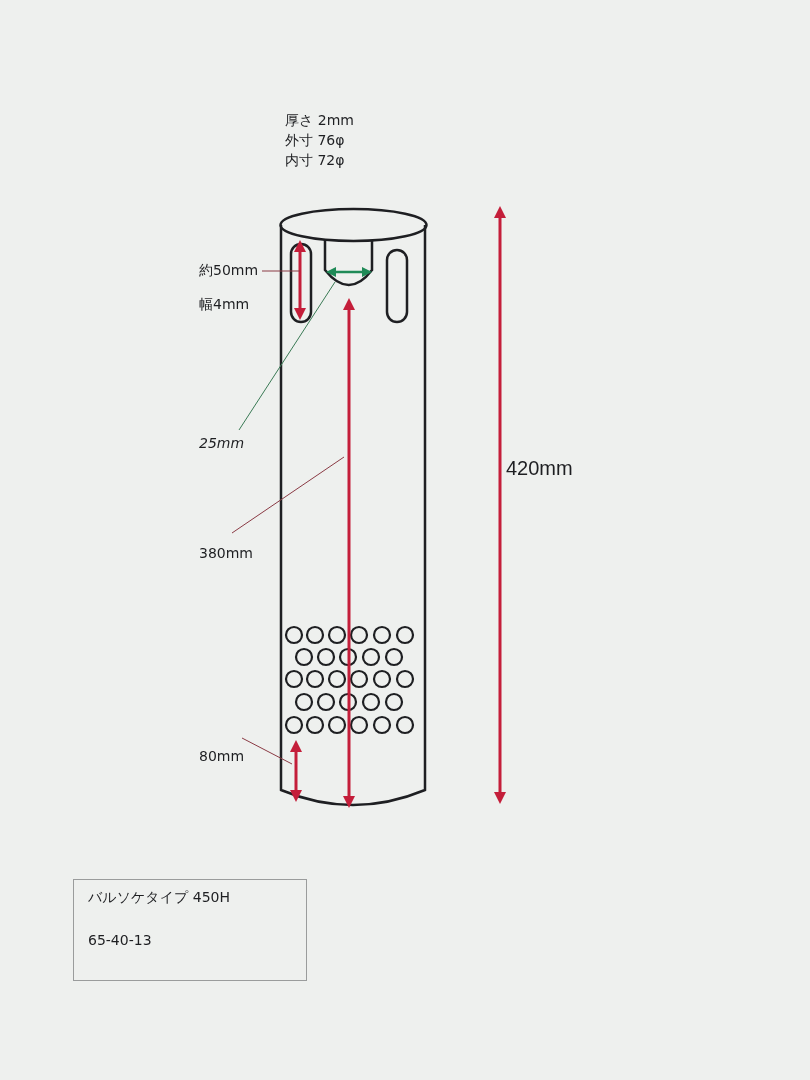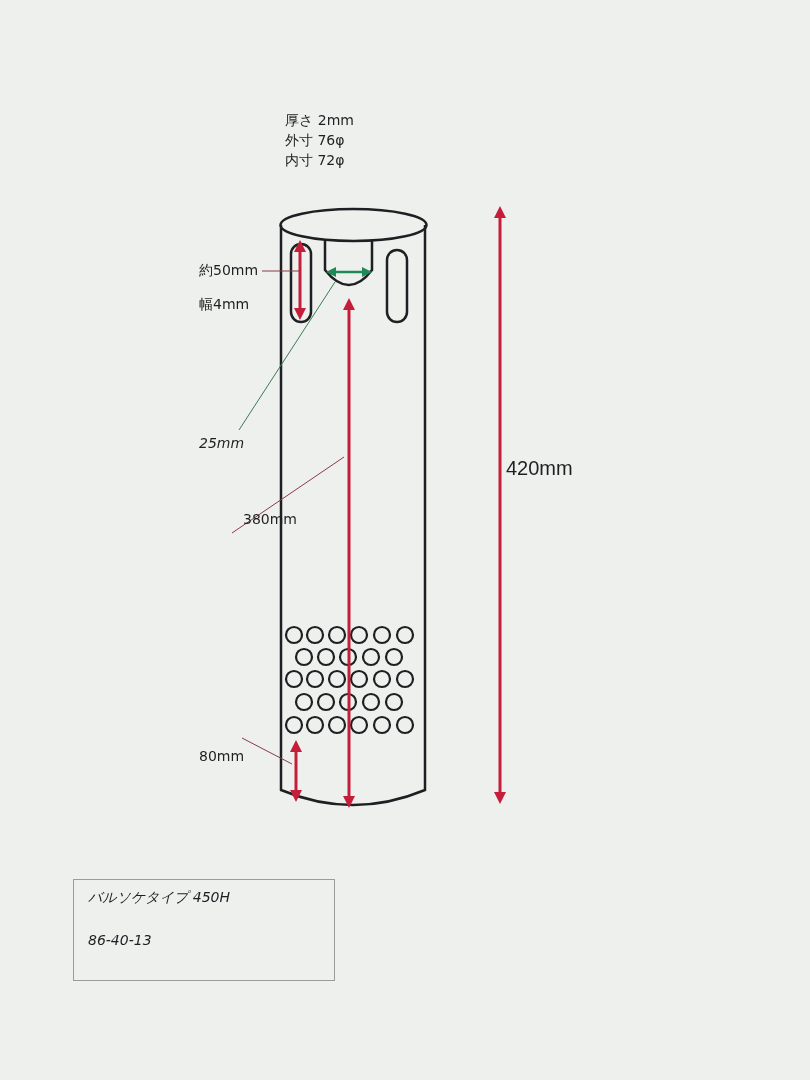--- a/index.html
+++ b/index.html
@@ -8,22 +8,22 @@
       background: #eef0ee;
       font-family: "DejaVu Sans", sans-serif;
       color: #1e1f22;
     }
     .txt { position: absolute; white-space: nowrap; }
     .spec { font-size: 14px; line-height: 20px; margin-left: 8px; }
     .lbl { font-size: 14px; }
     .big { font-size: 20px; font-family: "Liberation Sans", sans-serif; }
     svg.draw { position: absolute; left: 0; top: 0; }
     .box {
-      position: absolute; left: 73px; top: 879px; width: 262px; height: 102px;
-      border: 1px solid #9a9c9c; box-sizing: border-box; font-style: italic;
+      position: absolute; left: 73px; top: 879px; width: 234px; height: 102px;
+      border: 1px solid #9a9c9c; box-sizing: border-box;
     }
     .box .t1 { position: absolute; left: 14px; top: 9px; font-size: 14px; }
     .box .t2 { position: absolute; left: 14px; top: 52px; font-size: 14px; }
   </style>
 </head>
 <body>
 
 <div class="txt spec" style="left:277px; top:110px;">
   <div>厚さ  2mm</div>
   <div>外寸  76φ</div>
@@ -89,20 +89,20 @@
 
   <line x1="262" y1="271" x2="300" y2="271" stroke="#8a3a44" stroke-width="1"></line>
   <line x1="239" y1="430" x2="335" y2="282" stroke="#3a7a55" stroke-width="1"></line>
   <line x1="232" y1="533" x2="344" y2="457" stroke="#8a3a44" stroke-width="1"></line>
   <line x1="242" y1="738" x2="292" y2="764" stroke="#8a3a44" stroke-width="1"></line>
 </svg>
 
 <div class="txt lbl" style="left:199px; top:262px;">約50mm</div>
 <div class="txt lbl" style="left:199px; top:296px;">幅4mm</div>
 <div class="txt lbl" style="left:199px; top:435px;font-style:italic;">25mm</div>
-<div class="txt lbl" style="left:199px; top:511px;margin-left:44px;">380mm</div>
+<div class="txt lbl" style="left:199px; top:545px;">380mm</div>
 <div class="txt big" style="left:506px; top:457px;text-align:center;">420mm</div>
 <div class="txt lbl" style="left:199px; top:748px;">80mm</div>
 
 <div class="box">
   <div class="t1">バルソケタイプ  450H</div>
-  <div class="t2">86-40-13</div>
+  <div class="t2">65-40-13</div>
 </div>
 
 </body></html>

